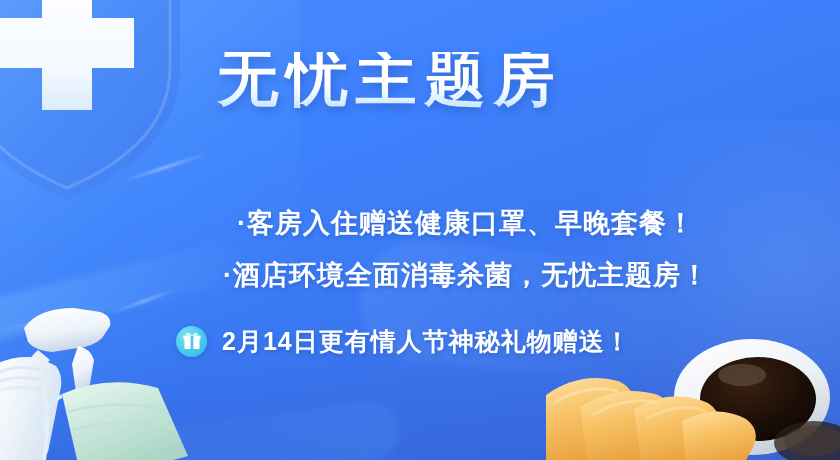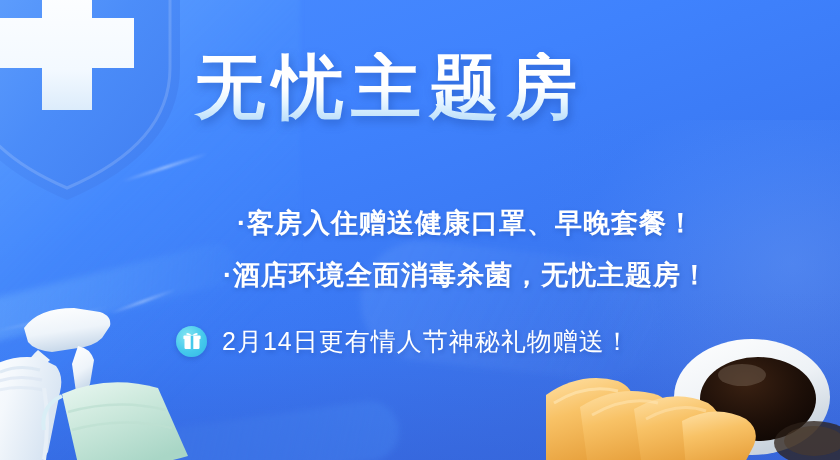--- a/index.html
+++ b/index.html
@@ -103,23 +103,23 @@
     position: absolute;
     left: 0; top: 0;
     width: 840px; height: 460px;
   }
 
   .title {
     position: absolute;
     left: 0; top: 52px;
     width: 780px;
     text-align: center;
-    font-family: Liberation Sans, sans-serif;
+    font-family: Liberation Mono, monospace;
     font-weight: 700;
-    font-size: 70px;
+    font-size: 61px;
     line-height: 1;
     letter-spacing: 8px;
     background: linear-gradient(to bottom, #ffffff 0%, #ffffff 52%, #e3f4ff 74%, #b9ddfa 100%);
     -webkit-background-clip: text;
     background-clip: text;
     color: transparent;
     -webkit-text-fill-color: transparent;
     filter: drop-shadow(2px 4px 5px rgba(20,60,150,0.38));
     white-space: nowrap;
   }
@@ -158,21 +158,21 @@
     display: flex;
     align-items: center;
     justify-content: center;
     flex: none;
   }
   .note-icon svg { display: block; }
   .note-text {
     margin-left: 15px;
     color: #ffffff;
     font-size: 25px;
-    font-weight: 400;
+    font-weight: 700;
     letter-spacing: 1px;
     text-shadow: 1px 2px 4px rgba(25,65,155,0.33);
     white-space: nowrap;
   }
 </style>
 </head>
 <body>
 
 <div class="banner">
 

